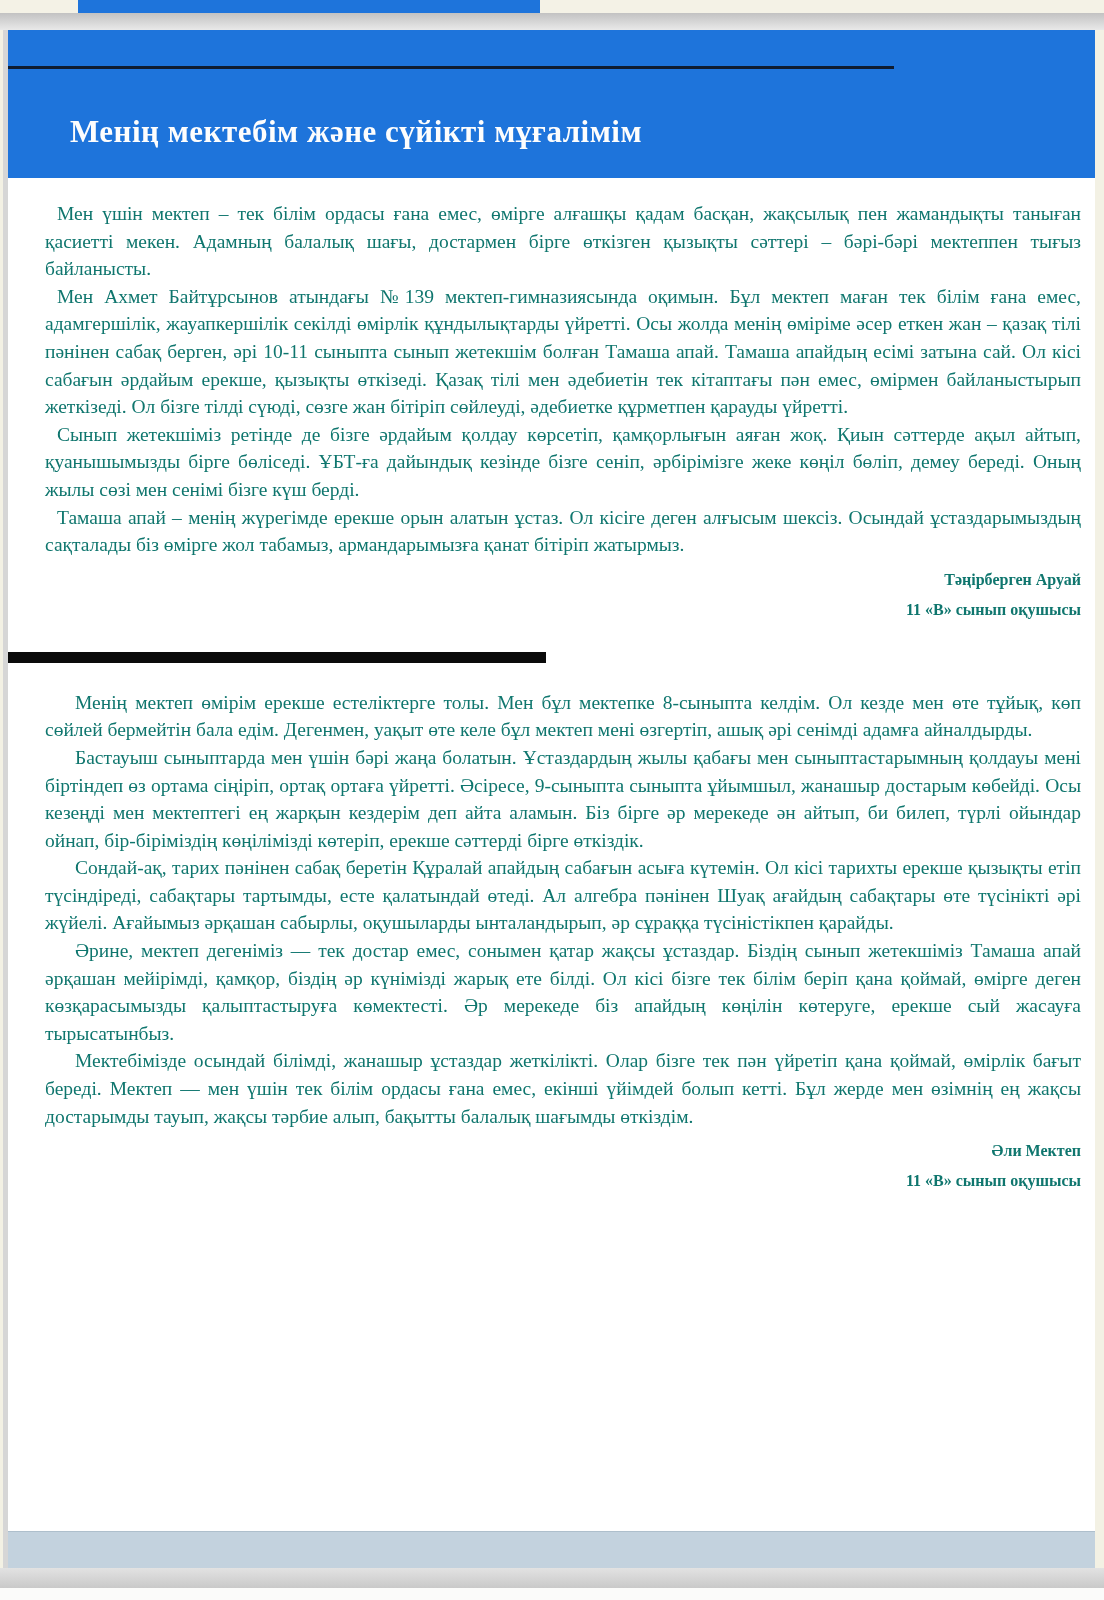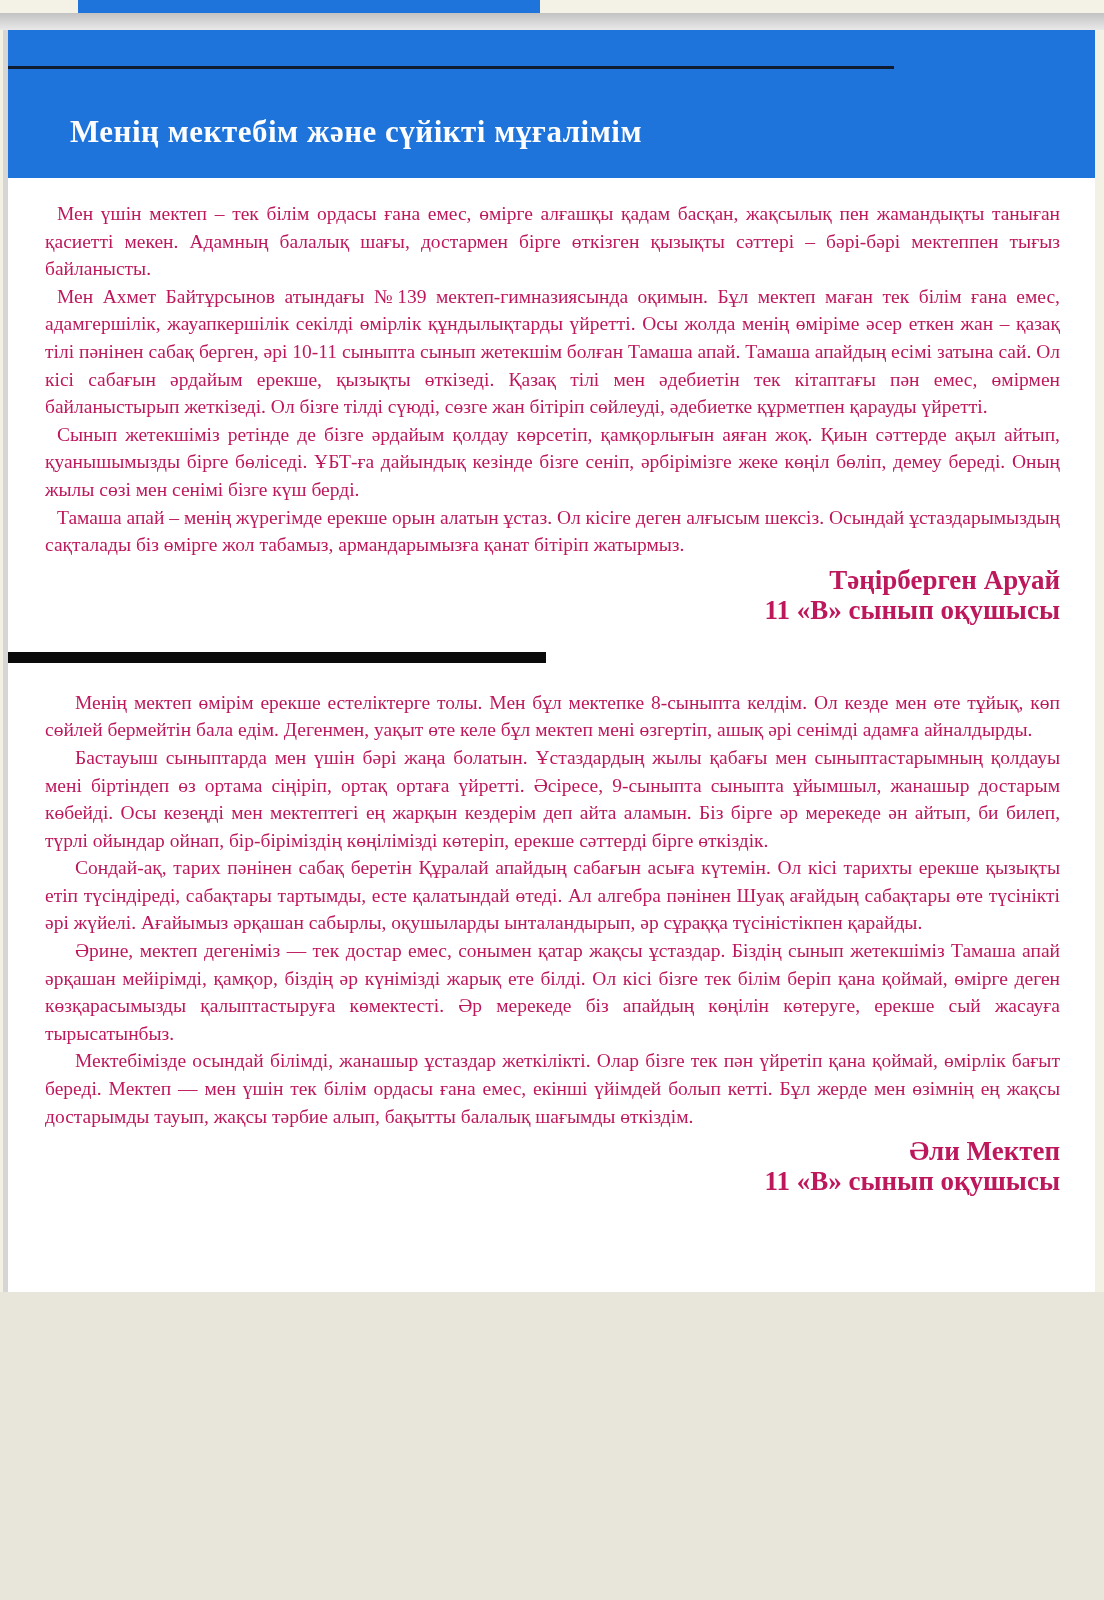--- a/index.html
+++ b/index.html
@@ -1,20 +1,20 @@
 <!DOCTYPE html>
 <html><head>
 <meta charset="utf-8">
 <style>
   html, body { margin: 0; padding: 0; }
   body { background: #e8e6da; }
   .canvas {
     position: relative;
     width: 1104px;
-    height: 1292px;
+    height: 1600px;
     overflow: hidden;
     background: #f3f1e4;
     font-family: "Liberation Serif", "DejaVu Serif", serif;
   }
   
   .prev-page-strip {
     position: absolute; top: 0; left: 0; width: 1104px; height: 13px;
     background: #f4f2e6;
   }
   .prev-blue-fragment {
@@ -44,34 +44,34 @@
   .header-title {
     position: absolute; left: 62px; top: 84px;
     color: #fdfdfd;
     font-size: 31px;
     font-weight: bold;
     letter-spacing: 0.5px;
     white-space: nowrap;
   }
   .content {
     position: relative;
-    padding: 22px 35px 0 37px;
+    padding: 22px 14px 0 37px;
     font-size: 19.5px;
     line-height: 27.6px;
-    color: #be185d;
+    color: #0f766e;
     text-align: justify;
   }
   .essay p { margin: 0; }
   .essay-1 p { text-indent: 12px; }
   .essay-2 p { text-indent: 30px; }
   .signature {
     margin-top: 6px;
     text-align: right;
     font-weight: bold;
-    font-size: 27px;
+    font-size: 16px;
     line-height: 30px;
   }
   .section-divider {
     width: 538px; height: 11px;
     margin: 27px 0 26px -37px;
     background: #0a0a0a;
   }
   .footer-band {
     position: absolute; left: 0; bottom: 0; width: 100%; height: 36px;
     background: #c3d2de;

